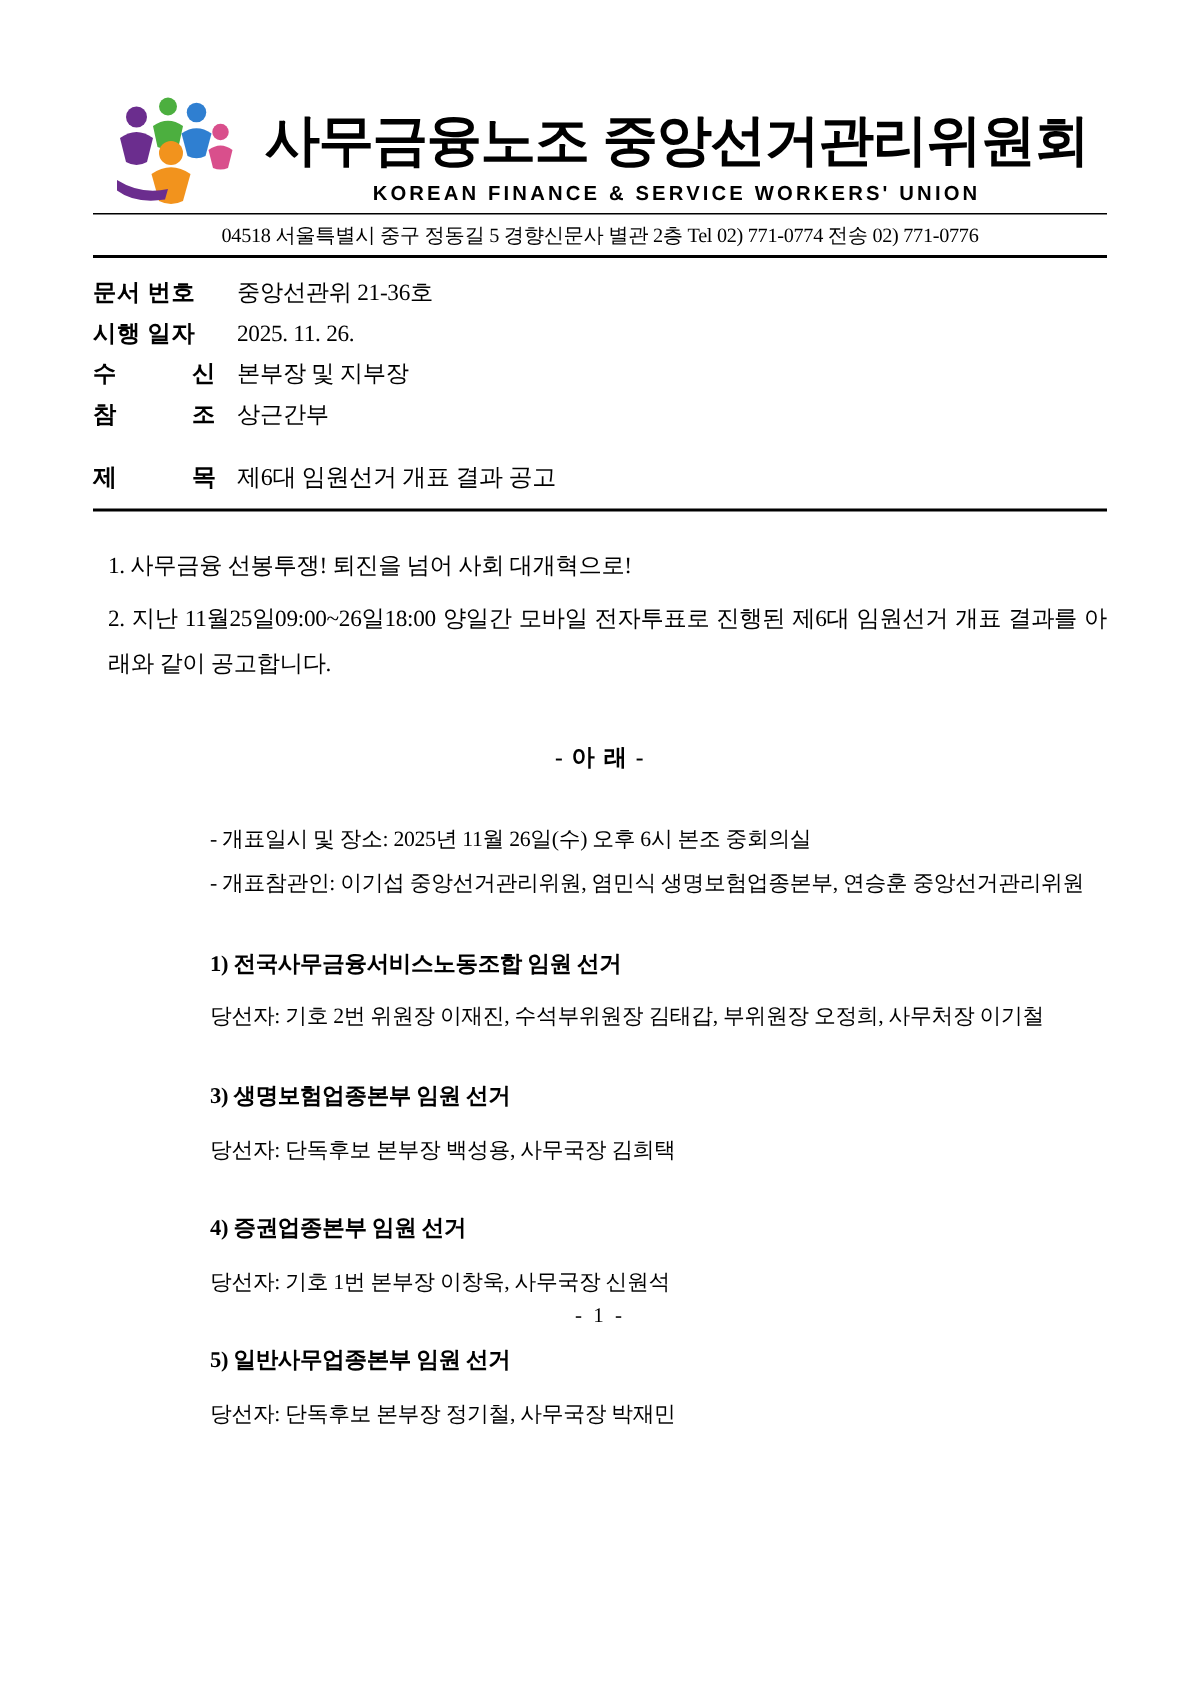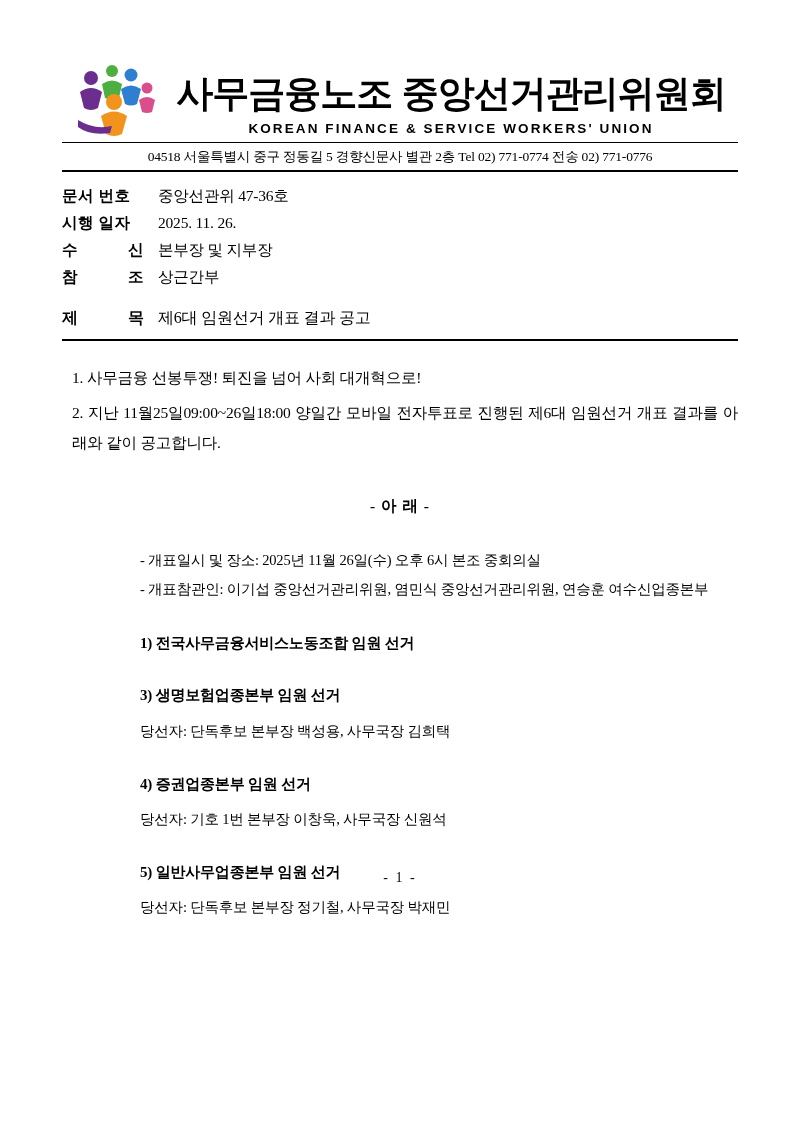--- a/index.html
+++ b/index.html
@@ -230,21 +230,21 @@
     </div>
   </div>
 
   <div class="addr-rule-top"></div>
   <div class="address-line">04518 서울특별시 중구 정동길 5 경향신문사 별관 2층    Tel 02) 771-0774  전송 02) 771-0776</div>
   <div class="addr-rule-bottom"></div>
 
   <div class="meta">
     <div class="meta-row">
       <div class="meta-label">문서 번호</div>
-      <div class="meta-value">중앙선관위 47-36호</div>
+      <div class="meta-value">중앙선관위 21-36호</div>
     </div>
     <div class="meta-row">
       <div class="meta-label">시행 일자</div>
       <div class="meta-value">2025. 11. 26.</div>
     </div>
     <div class="meta-row">
       <div class="meta-label spread">
         <span>수</span>
         <span>신</span>
       </div>
@@ -271,26 +271,27 @@
   </div>
 
   <div class="body-text">
     <div class="para indent">1. 사무금융 선봉투쟁! 퇴진을 넘어 사회 대개혁으로!</div>
     <div class="para justify">2. 지난 11월25일09:00~26일18:00 양일간 모바일 전자투표로 진행된 제6대 임원선거 개표 결과를 아래와 같이 공고합니다.</div>
 
     <div class="center-marker">- 아 래 -</div>
 
     <div class="detail-block">
       <div class="detail-line">- 개표일시 및 장소: 2025년 11월 26일(수) 오후 6시 본조 중회의실</div>
-      <div class="detail-line">- 개표참관인: 이기섭 중앙선거관리위원, 염민식 중앙선거관리위원, 연승훈 여수신업종본부</div>
+      <div class="detail-line">- 개표참관인: 이기섭 중앙선거관리위원, 염민식 생명보험업종본부, 연승훈 중앙선거관리위원</div>
     </div>
 
     <div class="sections">
       <div class="section">
         <div class="section-title">1)  전국사무금융서비스노동조합 임원 선거</div>
+        <div class="section-detail">당선자: 기호 2번 위원장 이재진, 수석부위원장 김태갑, 부위원장 오정희, 사무처장 이기철</div>
       </div>
       <div class="section">
         <div class="section-title">3) 생명보험업종본부 임원 선거</div>
         <div class="section-detail">당선자: 단독후보 본부장  백성용, 사무국장 김희택</div>
       </div>
       <div class="section">
         <div class="section-title">4) 증권업종본부 임원 선거</div>
         <div class="section-detail">당선자: 기호 1번 본부장 이창욱, 사무국장 신원석</div>
       </div>
       <div class="section">

